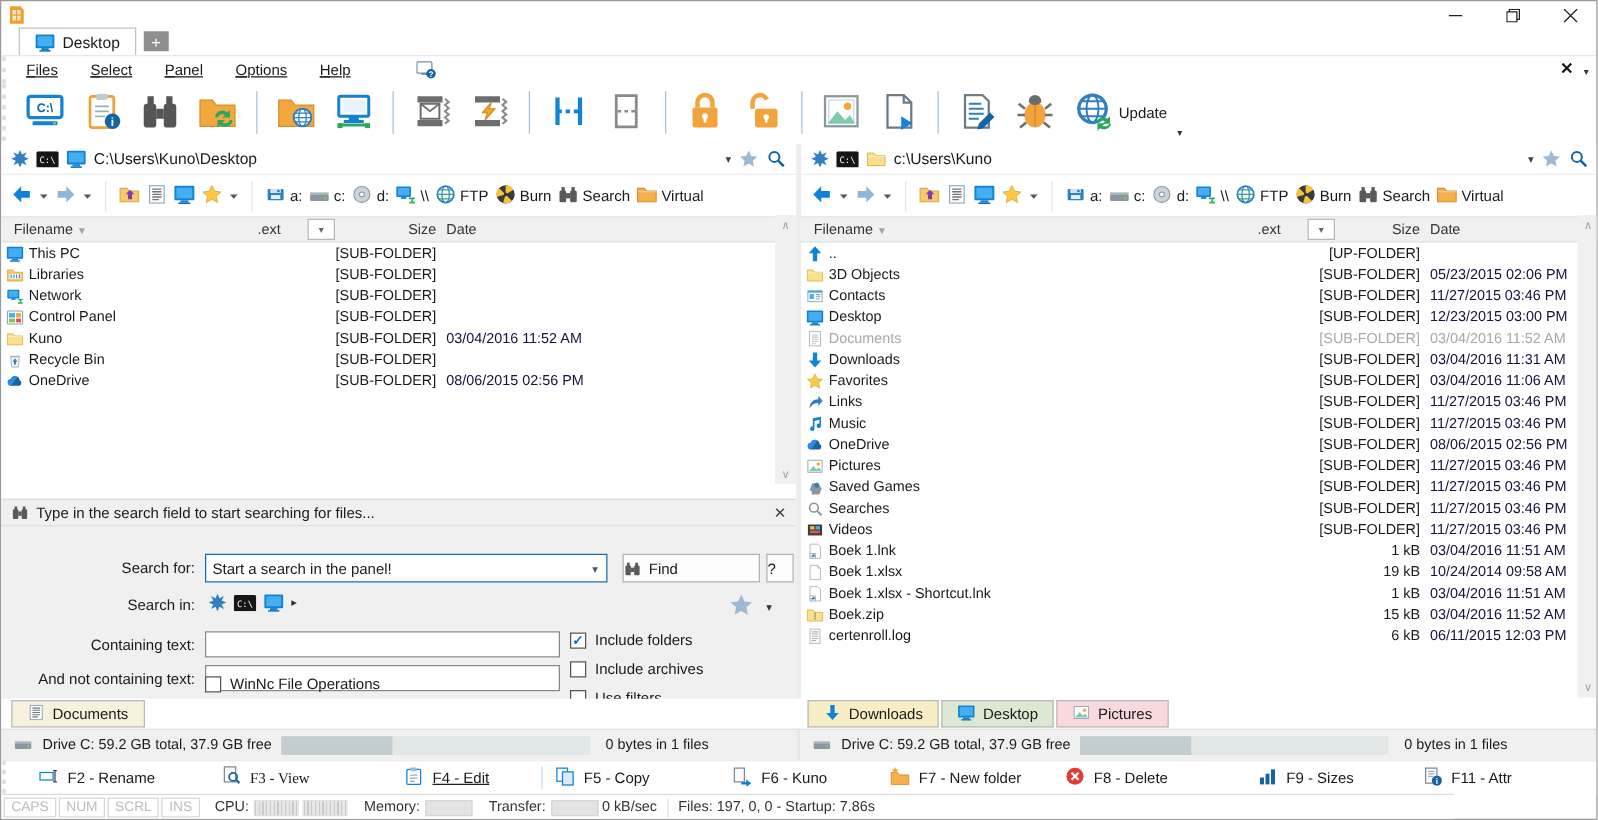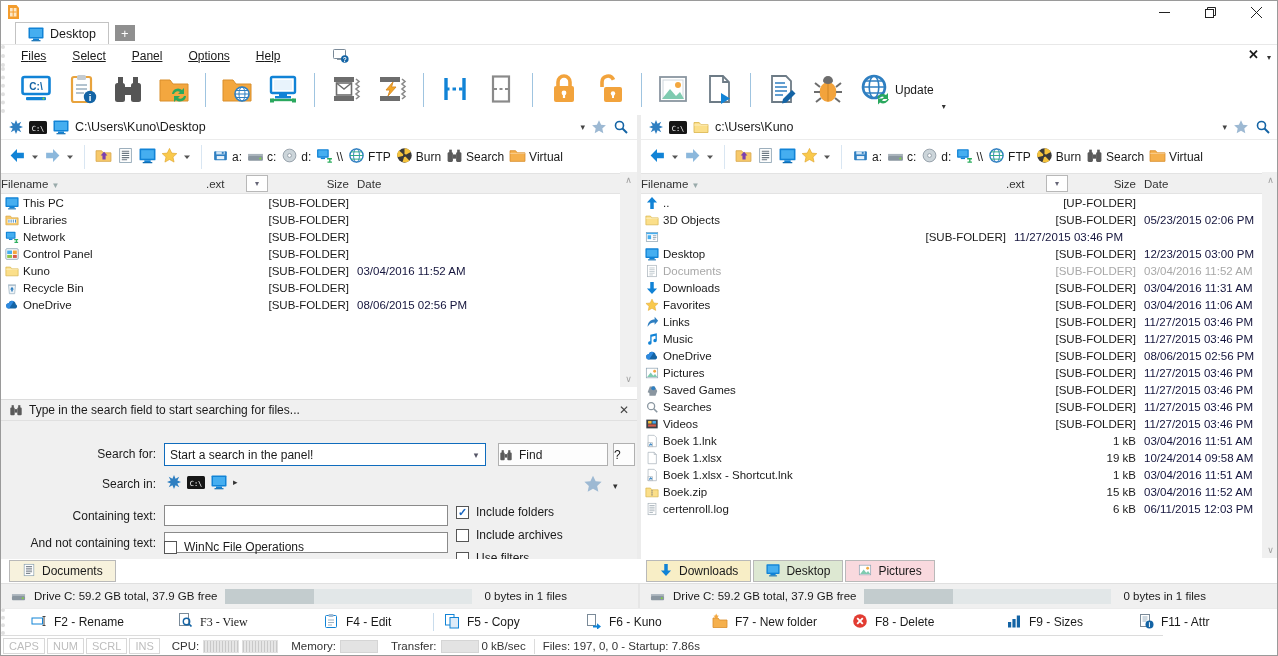--- a/index.html
+++ b/index.html
@@ -39,21 +39,21 @@
   .icon14 svg { width:14px; height:14px; display:block; }
   .navbar { height:33px; display:flex; align-items:center; gap:5px; padding-left:8px; }
   .nitem { display:flex; align-items:center; gap:3px; }
   .nitem svg { width:17px; height:17px; }
   .nsep { width:1px; height:24px; background:#d9e6f2; margin:0 5px; }
   .nlabel { font-size:12px; }
 
   .phead { height:21px; background:#f0f0f0; border-top:1px solid #e3e3e3; border-bottom:1px solid #e3e3e3; display:grid; align-items:center; font-size:11.5px; color:#333; }
   .panel-left .phead { grid-template-columns:205px 40px 30px 73px 1fr 17px; }
   .panel-right .phead { grid-template-columns:365px 40px 30px 60px 1fr 17px; }
-  .phead .hname { }
+  .phead .hname { padding-left:10px; }
   .sortglyph { color:#9aa; font-size:8px; }
   .hcombo { width:22px; height:17px; border:1px solid #b8b8b8; background:#fff; color:#667; font-size:8px; display:flex; align-items:center; justify-content:center; }
   .hsize { text-align:right; }
   .hdate { padding-left:8px; }
 
   .listwrap { position:relative; }
   .panel-left .listwrap { height:193px; }
   .panel-right .listwrap { height:364px; }
   .filelist { position:absolute; inset:0 17px 0 0; overflow:hidden; }
   .frow { height:17px; display:grid; align-items:center; font-size:11.5px; }
@@ -865,20 +865,21 @@
             </div>
             <div class="frow">
               <span class="fico">
                 <svg viewBox="0 0 16 16">
                   <rect x="1.5" y="3" width="13" height="10" fill="#fff" stroke="#8aa0b0" stroke-width="0.8"></rect>
                   <rect x="1.5" y="3" width="13" height="1.8" fill="#45aef0"></rect>
                   <rect x="3" y="6" width="4" height="4.5" fill="#45aef0"></rect>
                   <path d="M9 6.5h4M9 8.5h4M9 10.5h3" stroke="#8aa0b0"></path>
                 </svg>
               </span>
+              <span class="fname">Contacts</span>
               <span class="fsize">[SUB-FOLDER]</span>
               <span class="fdate">11/27/2015 03:46 PM</span>
             </div>
             <div class="frow">
               <span class="fico">
                 <svg viewBox="0 0 16 16">
                   <rect x="0.5" y="1.5" width="15" height="11" rx="0.8" fill="#1183d6"></rect>
                   <rect x="2" y="3" width="12" height="8" fill="#45aef0"></rect>
                   <rect x="5" y="12.5" width="6" height="1.6" fill="#1183d6"></rect>
                   <rect x="3.5" y="14.1" width="9" height="1.2" fill="#0e6db3"></rect>
@@ -1136,21 +1137,21 @@
         <span>F2 - Rename</span>
       </span>
       <span class="fkey" style="width: 146px; font-family: Liberation Serif, serif;">
         <span><svg viewBox="0 0 16 16">
             <rect x="2.5" y="1.5" width="9" height="12" fill="#fff" stroke="#7a8a98"></rect>
             <circle cx="9.5" cy="9.5" r="3.2" fill="none" stroke="#1464a5" stroke-width="1.4"></circle>
             <path d="M11.8 11.8l2.7 2.7" stroke="#1464a5" stroke-width="1.7"></path>
           </svg></span>
         <span>F3 - View</span>
       </span>
-      <span class="fkey" style="width: 110px;">
+      <span class="fkey" style="width: 110px; text-decoration: underline;">
         <span><svg viewBox="0 0 16 16">
             <rect x="2.5" y="2.5" width="11" height="12" rx="1" fill="#fff" stroke="#1183d6"></rect>
             <rect x="5.5" y="1" width="5" height="3" rx="1" fill="#9db9d3"></rect>
             <path d="M5 7h6M5 9.5h6M5 12h4" stroke="#9ab0c0"></path>
           </svg></span>
         <span>F4 - Edit</span>
       </span>
       <span class="fksep"></span>
       <span class="fkey" style="width: 142px;">
         <span><svg viewBox="0 0 16 16">

